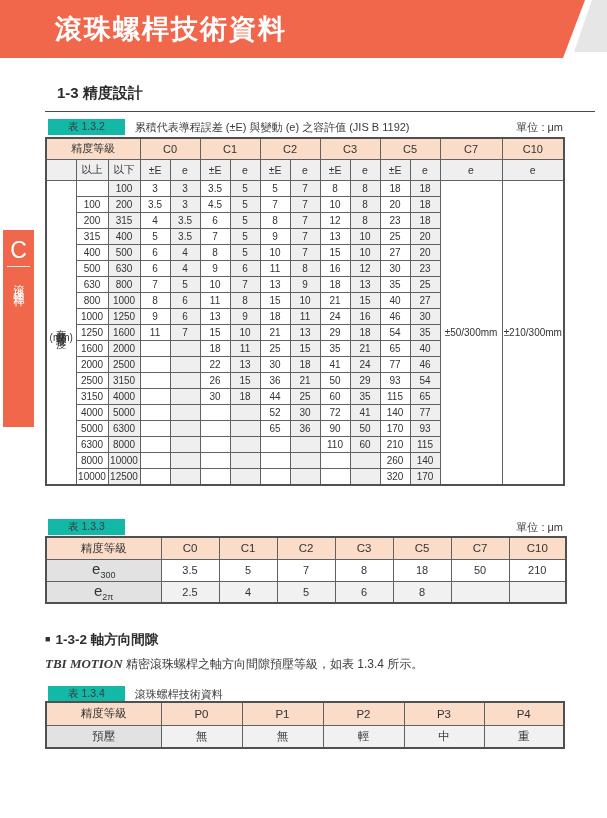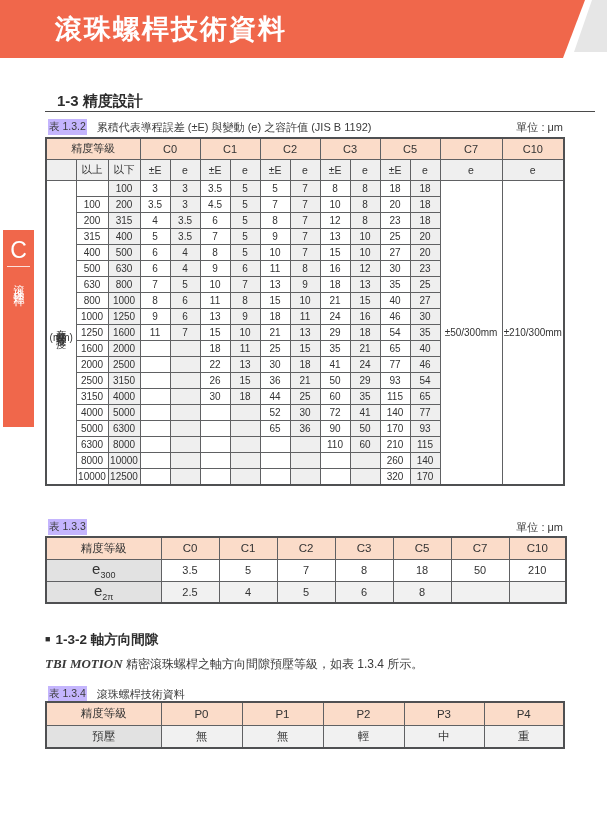--- a/index.html
+++ b/index.html
@@ -28,26 +28,26 @@
   
   .side-tab { position:absolute; left:3px; top:230px; width:31px; height:197px; background:#f0674b; }
   .side-tab-letter { color:#fff; font-size:23px; text-align:center; padding-top:5px; height:36px; line-height:30px; }
   .side-tab-divider { border-top:1px solid rgba(255,255,255,.8); margin:0 4px; }
   .side-tab-label {
     color:#fff; font-size:11px; writing-mode:vertical-rl; text-orientation:upright;
     margin:8px auto 0 auto; letter-spacing:4px; line-height:1;
   }
 
   
-  .section-title { position:absolute; left:57px; top:92px; font-size:15px; font-weight:bold; color:#2d2d2d; }
+  .section-title { position:absolute; left:57px; top:84px; font-size:15px; font-weight:bold; color:#2d2d2d; }
   .section-rule { position:absolute; left:45px; top:111px; width:550px; border-top:1px solid #4a4a4a; }
 
   
   .tagrow { position:absolute; left:45px; width:518px; display:flex; align-items:center; }
-  .tag-chip { background:#c4b5fd; font-size:10.5px; color:#3a3a3a; padding:1px 1px; margin-left:3px; white-space:nowrap; }
+  .tag-chip { background:#14b8a6; font-size:10.5px; color:#3a3a3a; padding:1px 20px; margin-left:3px; white-space:nowrap; }
   .tag-title { font-size:11px; color:#3a3a3a; margin-left:10px; white-space:nowrap; }
   .tag-unit { font-size:11px; color:#3a3a3a; margin-left:auto;text-align:right; }
 
   
   table { border-collapse:collapse; table-layout:fixed; width:518px; border:2px solid #4f5052; }
   td, th { border:1px solid #606163; text-align:center; vertical-align:middle; font-weight:normal; color:#333; overflow:hidden; white-space:nowrap; }
   .peach { background:#fbdcc9; }
   .shade { background:#efefef; }
   .lblshade { background:#e2e2e2; }
   .rowshade { background:#f1f1f1; }

